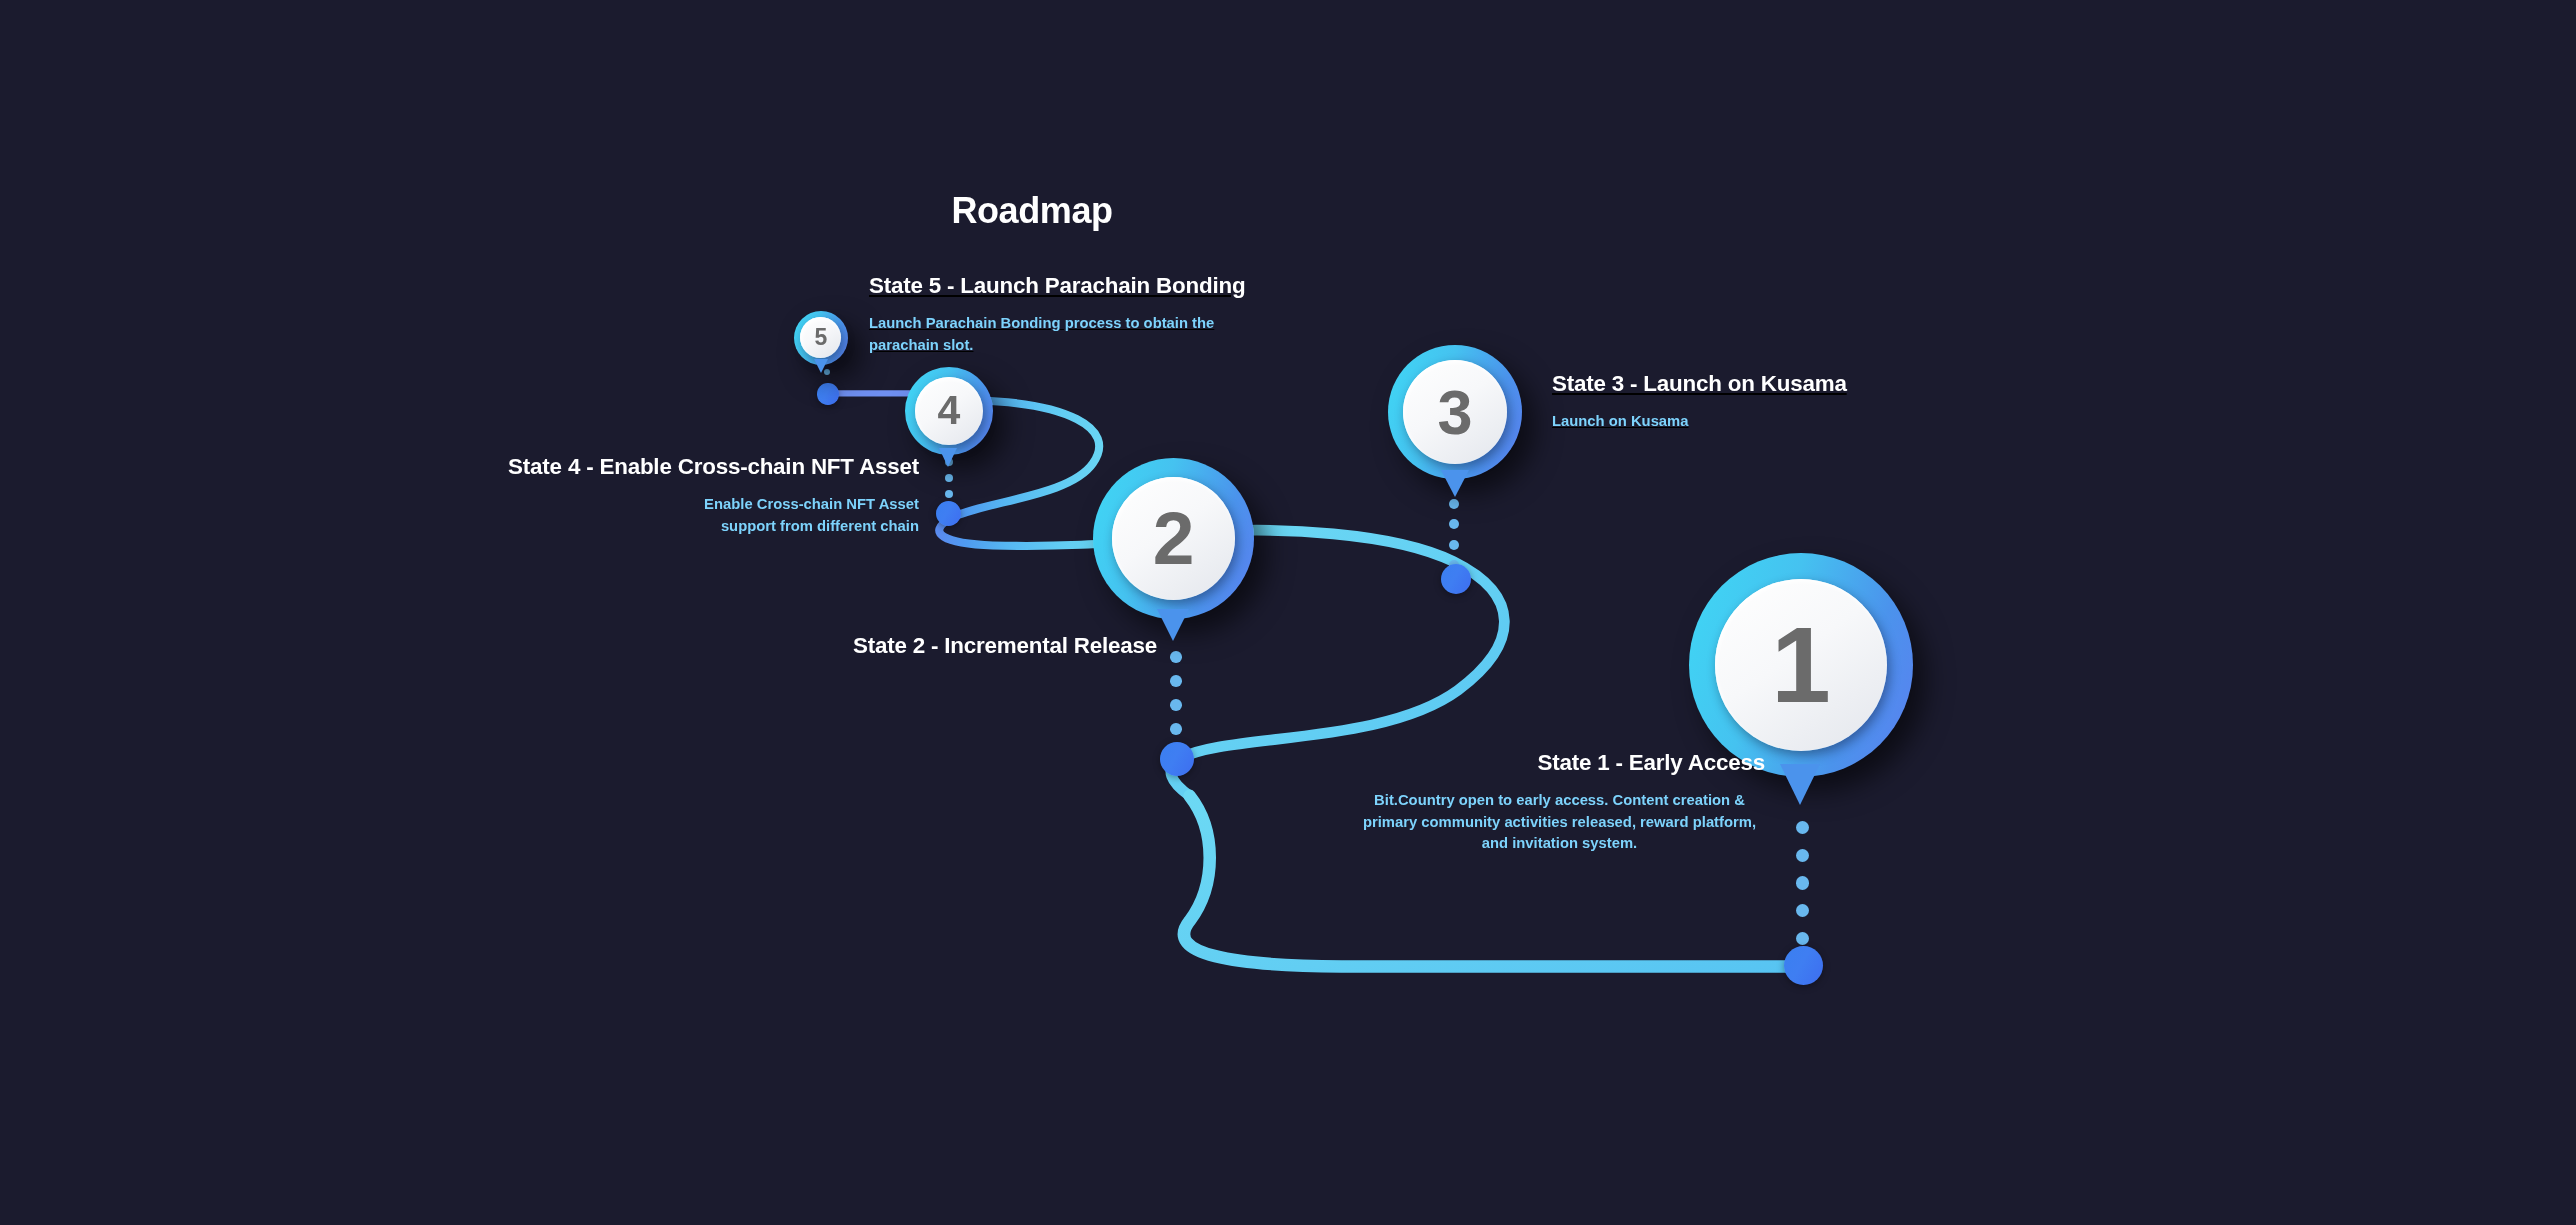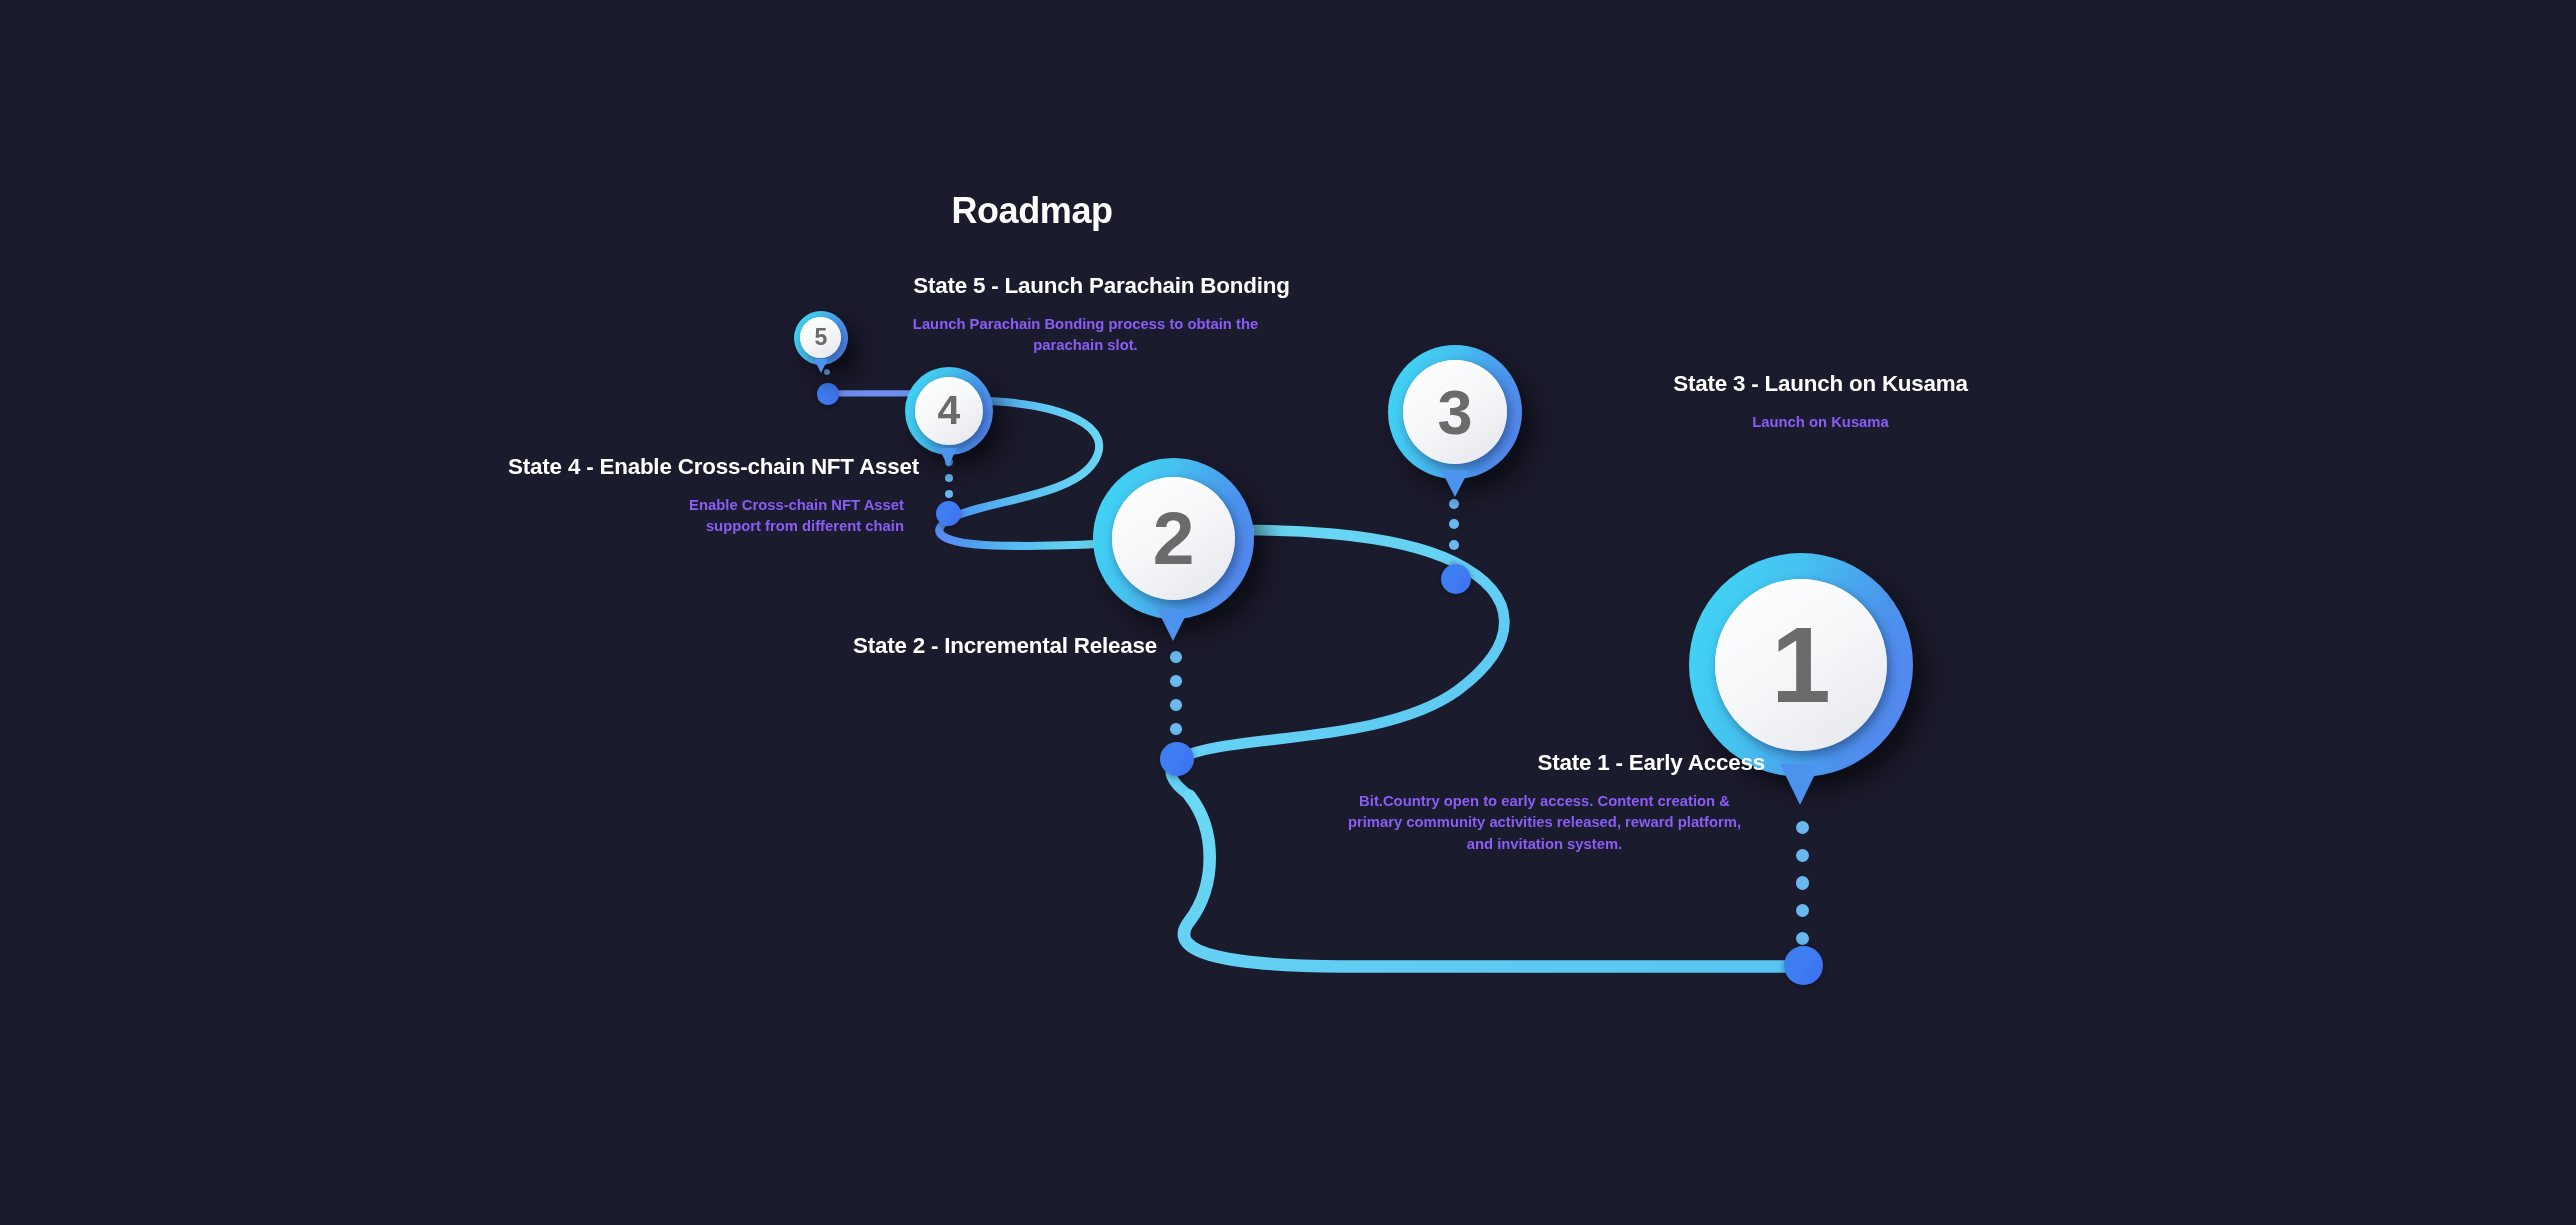--- a/index.html
+++ b/index.html
@@ -61,28 +61,28 @@
   .block{position:absolute;z-index:35;}
   .block .head{
     color:#ffffff;
     font-weight:bold;
     font-size:22.4px;
     letter-spacing:-0.2px;
     margin:0 0 14.3px 0;
     white-space:nowrap;
   }
   .block .desc{
-    color:#8b5cf6;
+    color:#7dd3fc;
     font-size:14.8px;
     font-weight:bold;
     line-height:1.45;
-    margin:15px;
+    margin:0;
   }
   .block.right{text-align:right;}
-  .block.left{text-align:center;}
+  .block.left{text-align:left;text-decoration:underline;}
   .block.center-desc .desc{text-align:center;}
 
   
   .dots{position:absolute;z-index:20;display:flex;flex-direction:column;align-items:center;}
   .dots i{
     display:block;border-radius:50%;
     background:#69b8ee;
   }
 
   

